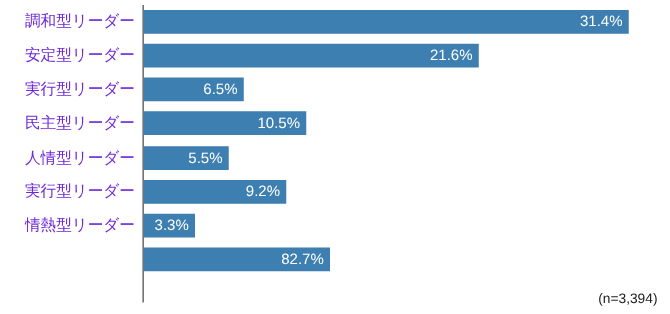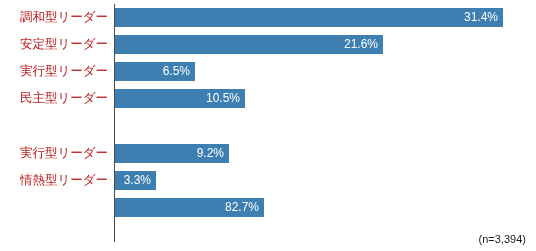--- a/index.html
+++ b/index.html
@@ -43,21 +43,21 @@
   }
   .cat-label {
     position: absolute;
     left: 0;
     top: 0;
     width: 108px;
     height: 27px;
     line-height: 27px;
     text-align: right;
     font-size: 12.5px;
-    color: #b91c1c;
+    color: #6d28d9;
     white-space: nowrap;
     letter-spacing: 0px;
   }
   .bar-wrap {
     position: absolute;
     left: 115px;
     top: 4px;
     height: 19px;
   }
   .bar {
@@ -123,20 +123,28 @@
 
     <div class="bar-row" style="top:85px;">
       <div class="cat-label">民主型リーダー</div>
       <div class="bar-wrap" style="width:130px;">
         <div class="bar" style="width:130px;">
           <span class="bar-value">10.5%</span>
         </div>
       </div>
     </div>
 
+    <div class="bar-row" style="top:113px;">
+      <div class="cat-label">人情型リーダー</div>
+      <div class="bar-wrap" style="width:68px;">
+        <div class="bar" style="width:68px;">
+          <span class="bar-value">5.5%</span>
+        </div>
+      </div>
+    </div>
 
     <div class="bar-row" style="top:140px;">
       <div class="cat-label">実行型リーダー</div>
       <div class="bar-wrap" style="width:114px;">
         <div class="bar" style="width:114px;">
           <span class="bar-value">9.2%</span>
         </div>
       </div>
     </div>
 

